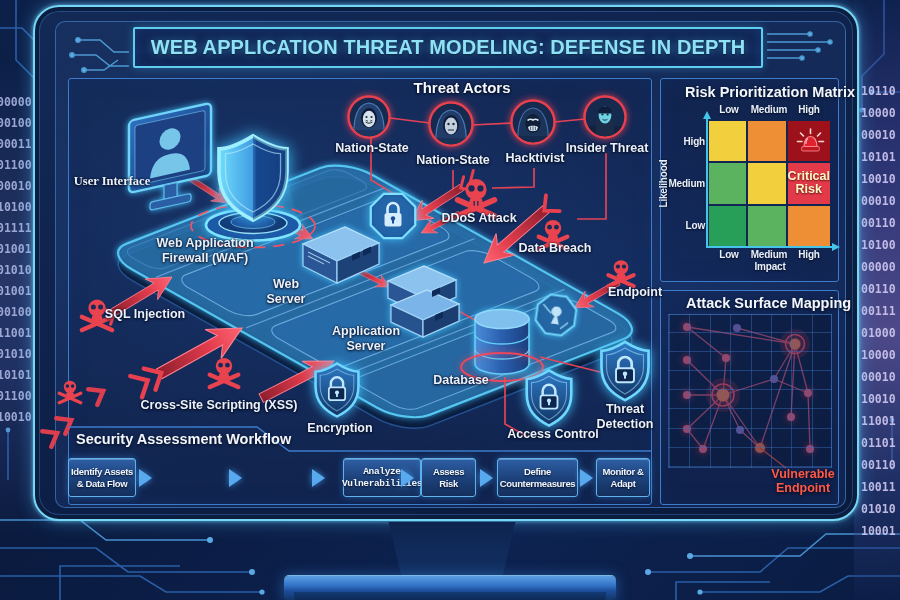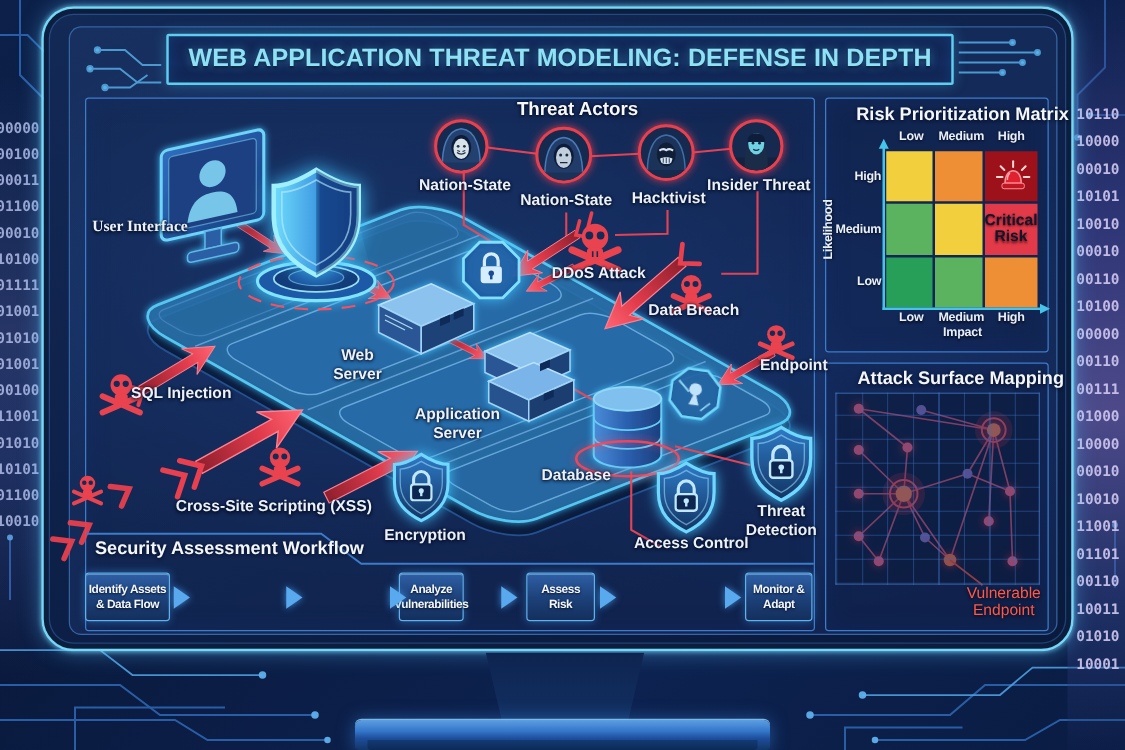--- a/index.html
+++ b/index.html
@@ -67,42 +67,42 @@
   .lbl.nw { white-space:nowrap; }
   .lbl.big { font-weight:bold; font-size:15px; color:#f5f8fd; }
 
   
   .mx-grid { position:absolute; left:709px; top:121px; width:121px; height:125px;
              display:grid; grid-template-columns:1fr 1fr 1fr; grid-template-rows:1fr 1fr 1fr;
              gap:2px; }
   .mx-grid .cell { position:relative; display:flex; align-items:center; justify-content:center; }
   .c-yel { background:#f2cf3d; } .c-org { background:#ee8f35; } .c-dred { background:#9d111b; }
   .c-grn { background:#5cb35f; } .c-red { background:#e33a49; } .c-grn2 { background:#279f58; }
-  .mx-crit { color:#0f172a; font-weight:bold; font-size:12.5px; line-height:1.1; text-align:center;
+  .mx-crit { color:#fef9c3; font-weight:bold; font-size:12.5px; line-height:1.1; text-align:center;
              text-shadow:0 1px 2px rgba(60,0,10,.8); }
   .mx-lab { position:absolute; color:#e9f0fa; font-size:10px; letter-spacing:-0.2px; font-weight:600;
             transform:translateX(-50%); white-space:nowrap; text-shadow:0 1px 2px rgba(0,8,26,.9); }
   .mx-rlab { position:absolute; color:#e9f0fa; font-size:10px; letter-spacing:-0.2px; font-weight:600; width:44px;
              text-align:right; white-space:nowrap; text-shadow:0 1px 2px rgba(0,8,26,.9); }
   .mx-axis-y { position:absolute; left:706px; top:117px; width:2px; height:131px; background:#46c3e8; }
   .mx-axis-x { position:absolute; left:706px; top:246px; width:128px; height:2px; background:#46c3e8; }
   .arr-up { position:absolute; left:703px; top:111px; width:0; height:0;
             border-left:4px solid transparent; border-right:4px solid transparent; border-bottom:8px solid #46c3e8; }
   .arr-rt { position:absolute; left:832px; top:243px; width:0; height:0;
             border-top:4px solid transparent; border-bottom:4px solid transparent; border-left:8px solid #46c3e8; }
   .rot { transform:rotate(-90deg); transform-origin:center; }
 
   
   .asm-grid { position:absolute; left:668px; top:314px; width:164px; height:154px;
               background:
                 repeating-linear-gradient(0deg, rgba(58,110,190,.45) 0 1px, transparent 1px 19.2px),
                 repeating-linear-gradient(90deg, rgba(58,110,190,.45) 0 1px, transparent 1px 20.4px),
                 rgba(10,24,56,.45);
               border:1px solid rgba(70,120,200,.5); }
-  .vuln { position:absolute; color:#ff5948; font-weight:normal; font-size:12.5px; line-height:1.15;
+  .vuln { position:absolute; color:#ff5948; font-weight:bold; font-size:12.5px; line-height:1.15;
           text-align:center; transform:translateX(-50%); text-shadow:0 1px 3px rgba(10,0,10,.9); }
 
   
   .wf-box { position:absolute; top:458px; height:39px; border:1.5px solid #5fb2ec; border-radius:3px;
             background: linear-gradient(180deg,#2e5fa5 0%,#1c4078 55%,#142f5d 100%);
             box-shadow: 0 0 7px rgba(60,150,240,.45), inset 0 1px 0 rgba(170,220,255,.4);
             display:flex; align-items:center; justify-content:center;
             color:#f2f7fd; font-weight:600; font-size:9.5px; line-height:1.18; letter-spacing:-0.35px; text-align:center;
             text-shadow:0 1px 2px rgba(0,8,26,.9); padding:1px 2px; }
   .wf-arrow { position:absolute; top:469px; width:0; height:0;
@@ -584,20 +584,21 @@
             <circle cx="740" cy="430" r="4"></circle>
         </g>
         <circle cx="760" cy="448" r="5" fill="#ff7f5f" filter="url(#fR)"></circle>
       </g>
       <path d="M760,448 L786,468" stroke="#ff5948" stroke-width="1.3" fill="none"></path>
     </g>
 
   </svg>
 
   <div class="lbl" style="left:112px; top:174px; width:80px;font-family:Liberation Serif, serif;">User Interface</div>
+  <div class="lbl" style="left:205px; top:236px; width:142px;">Web Application Firewall (WAF)</div>
   <div class="lbl" style="left:286px; top:277px; width:60px;">Web Server</div>
   <div class="lbl" style="left:366px; top:324px; width:84px;">Application Server</div>
   <div class="lbl nw" style="left:461px; top:373px;">Database</div>
   <div class="lbl nw" style="left:340px; top:421px;">Encryption</div>
   <div class="lbl nw" style="left:553px; top:427px;text-align:center;">Access Control</div>
   <div class="lbl" style="left:625px; top:402px; width:70px;">Threat Detection</div>
   <div class="lbl nw" style="left:145px; top:307px;">SQL Injection</div>
   <div class="lbl nw" style="left:219px; top:398px;">Cross-Site Scripting (XSS)</div>
   <div class="lbl nw" style="left:479px; top:211px;">DDoS Attack</div>
   <div class="lbl nw" style="left:555px; top:241px;">Data Breach</div>
@@ -652,22 +653,23 @@
   <div class="mx-rlab" style="left:661px; top:220px;">Low</div>
   <div class="mx-lab rot" style="left:633px; top:178px; width:60px; text-align:center; transform:rotate(-90deg);">Likelihood</div>
   <div class="mx-lab" style="left:770px; top:261px;">Impact</div>
 
   <div class="ptitle" style="left:686px; top:295px;">Attack Surface Mapping</div>
   <div class="asm-grid"></div>
   <div class="vuln" style="left:803px; top:467px; width:86px;">Vulnerable Endpoint</div>
 
   <div class="ptitle" style="left:76px; top:431px;">Security Assessment Workflow</div>
   <div class="wf-box" style="left:68px;  width:68px;">Identify Assets &amp; Data Flow</div>
-  <div class="wf-box" style="left:319px; width:52px;">Analyze Vulnerabilities</div>
+  <div class="wf-box" style="left:343px; width:78px;font-family:Liberation Mono, monospace;">Analyze Vulnerabilities</div>
   <div class="wf-box" style="left:421px; width:55px;">Assess Risk</div>
+  <div class="wf-box" style="left:497px; width:81px;">Define Countermeasures</div>
   <div class="wf-box" style="left:596px; width:54px;">Monitor &amp; Adapt</div>
   <div class="wf-arrow" style="left:139px;"></div>
   <div class="wf-arrow" style="left:229px;"></div>
   <div class="wf-arrow" style="left:312px;"></div>
   <div class="wf-arrow" style="left:401px;"></div>
   <div class="wf-arrow" style="left:480px;"></div>
   <div class="wf-arrow" style="left:580px;"></div>
 
 </div>
 

